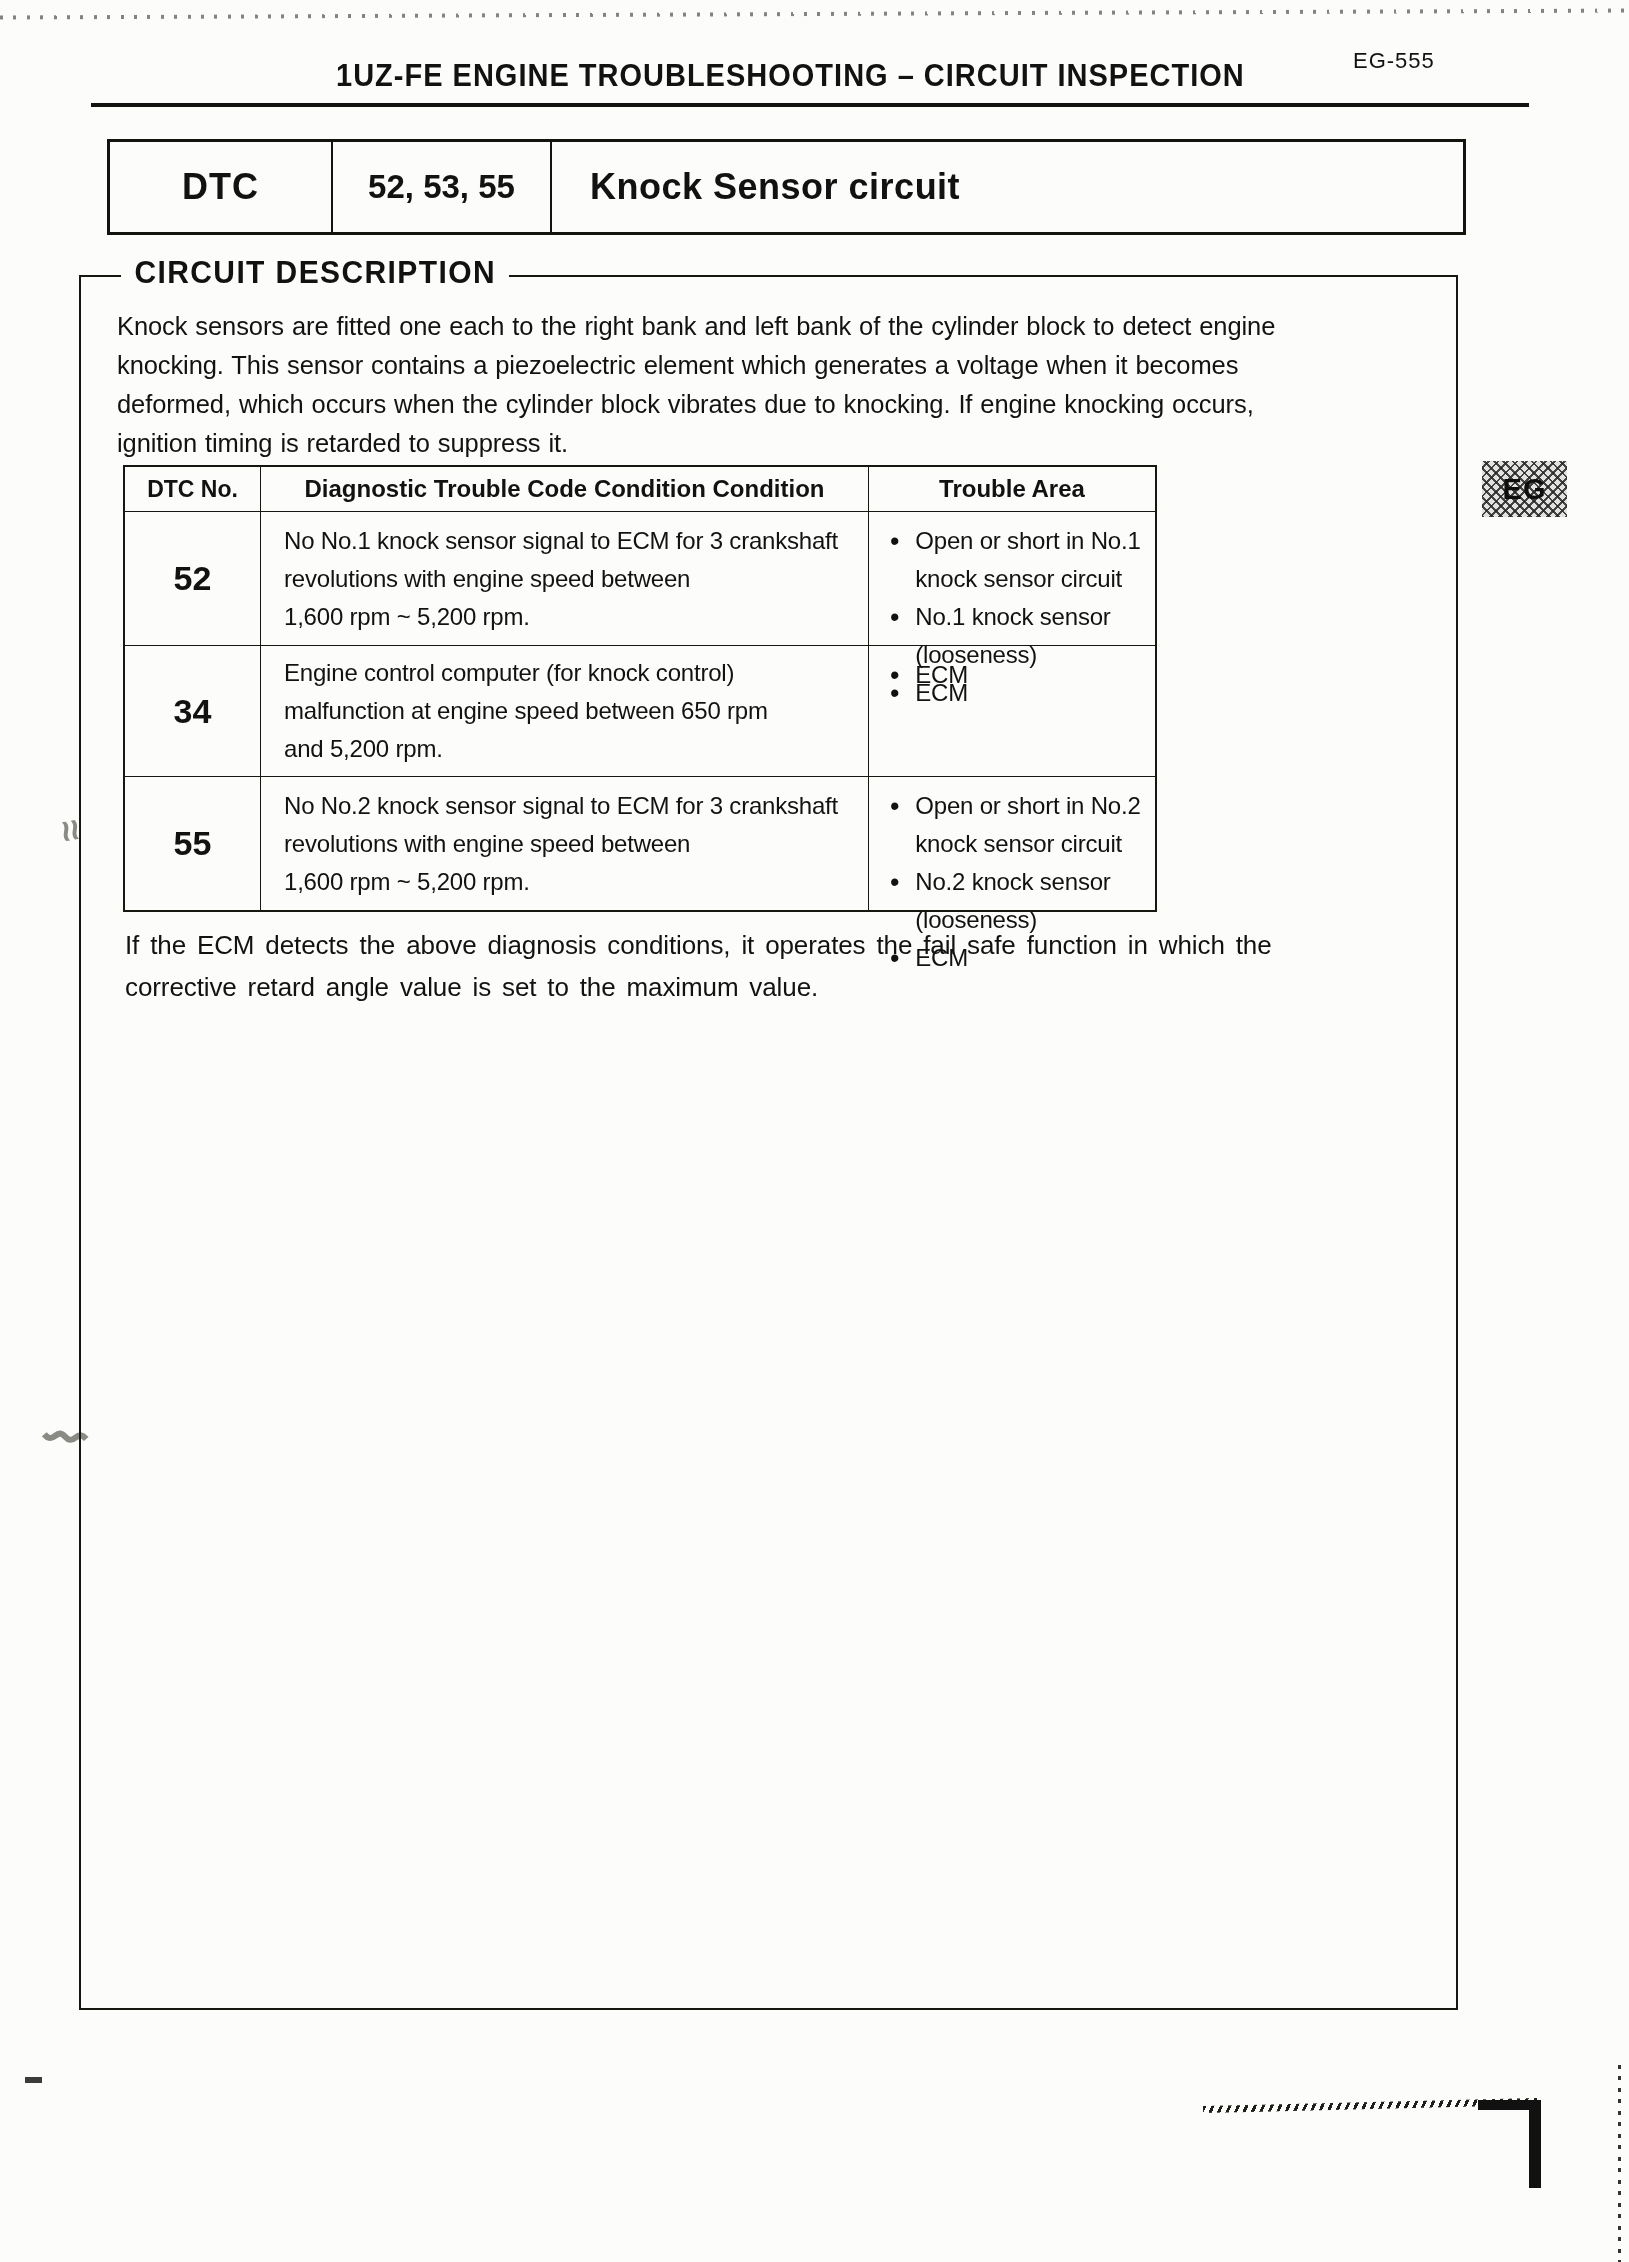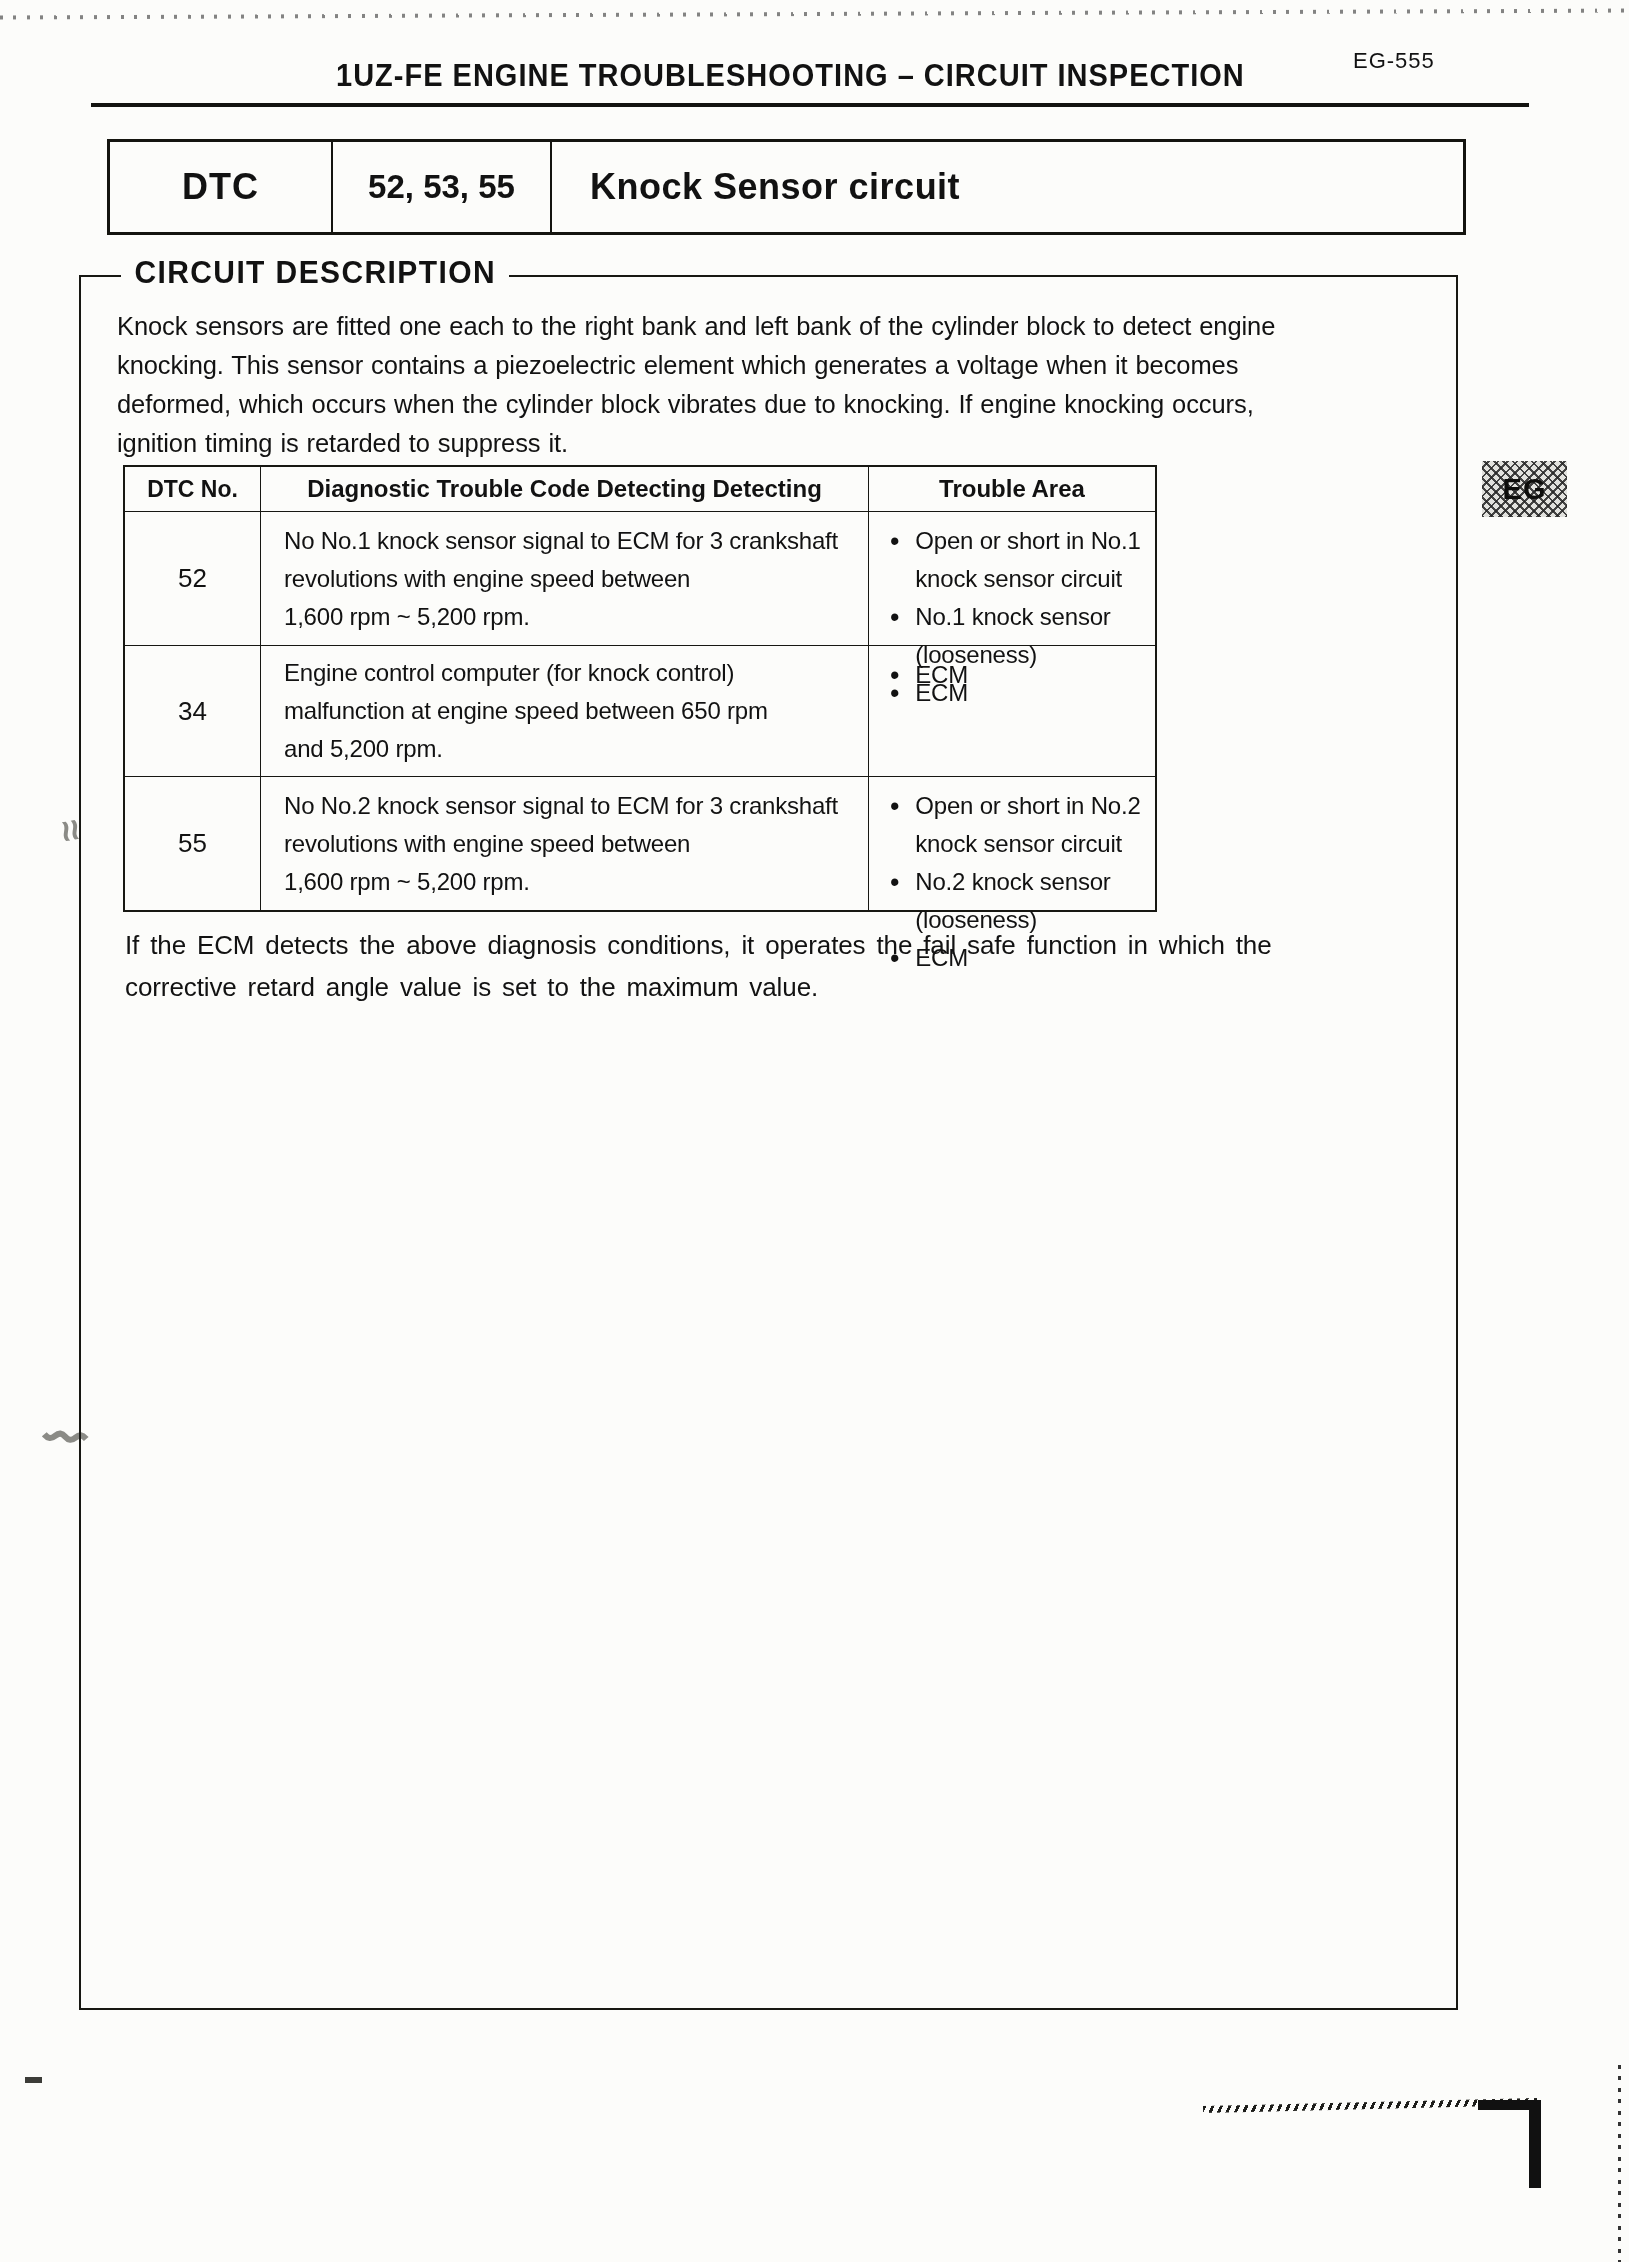--- a/index.html
+++ b/index.html
@@ -105,21 +105,21 @@
                    padding: 9.6px 7.7px 9.6px 17.3px; }
   .dtc-table .hrow { height: 44px; font-weight: bold; }
   .dtc-table .hrow .c2, .dtc-table .hrow .c3 {
     align-items: center; justify-content: center; flex-direction: row; padding: 0;
   }
   .dtc-table .hrow .hcell { font-size: 24px; }
   .dtc-table .hrow .c1 { font-size: 23px; }
   .dtc-table .r52 { height: 134px; }
   .dtc-table .r53 { height: 131px; }
   .dtc-table .r55 { height: 134px; }
-  .code-cell { font-size: 26px; font-weight: normal; }
+  .code-cell { font-size: 34px; font-weight: bold; }
   .cond-text { font-size: 24px; line-height: 38px; letter-spacing: -0.2px; }
   .trouble-list { list-style: none; }
   .trouble-list li {
     font-size: 24px; line-height: 38px; letter-spacing: -0.2px;
     padding-left: 29px; position: relative;
   }
   .trouble-list li::before {
     content: "\2022";
     position: absolute; left: 3.8px; top: 0;
     font-size: 27px;
@@ -163,21 +163,21 @@
   <div class="cd-box"></div>
   <div class="cd-title">CIRCUIT DESCRIPTION</div>
   <div class="cd-body multiline">Knock sensors are fitted one each to the right bank and left bank of the cylinder block to detect engine
 knocking. This sensor contains a piezoelectric element which generates a voltage when it becomes
 deformed, which occurs when the cylinder block vibrates due to knocking. If engine knocking occurs,
 ignition timing is retarded to suppress it.</div>
 
   <div class="dtc-table">
     <div class="row hrow">
       <div class="c1">DTC No.</div>
-      <div class="c2 hcell">Diagnostic Trouble Code Detecting Detecting</div>
+      <div class="c2 hcell">Diagnostic Trouble Code Condition Condition</div>
       <div class="c3 hcell">Trouble Area</div>
     </div>
 
     <div class="row r52">
       <div class="c1 code-cell">52</div>
       <div class="c2">
           <div class="cond-text multiline">No No.1 knock sensor signal to ECM for 3 crankshaft
 revolutions with engine speed between
 1,600 rpm ~ 5,200 rpm.</div>
         </div>

